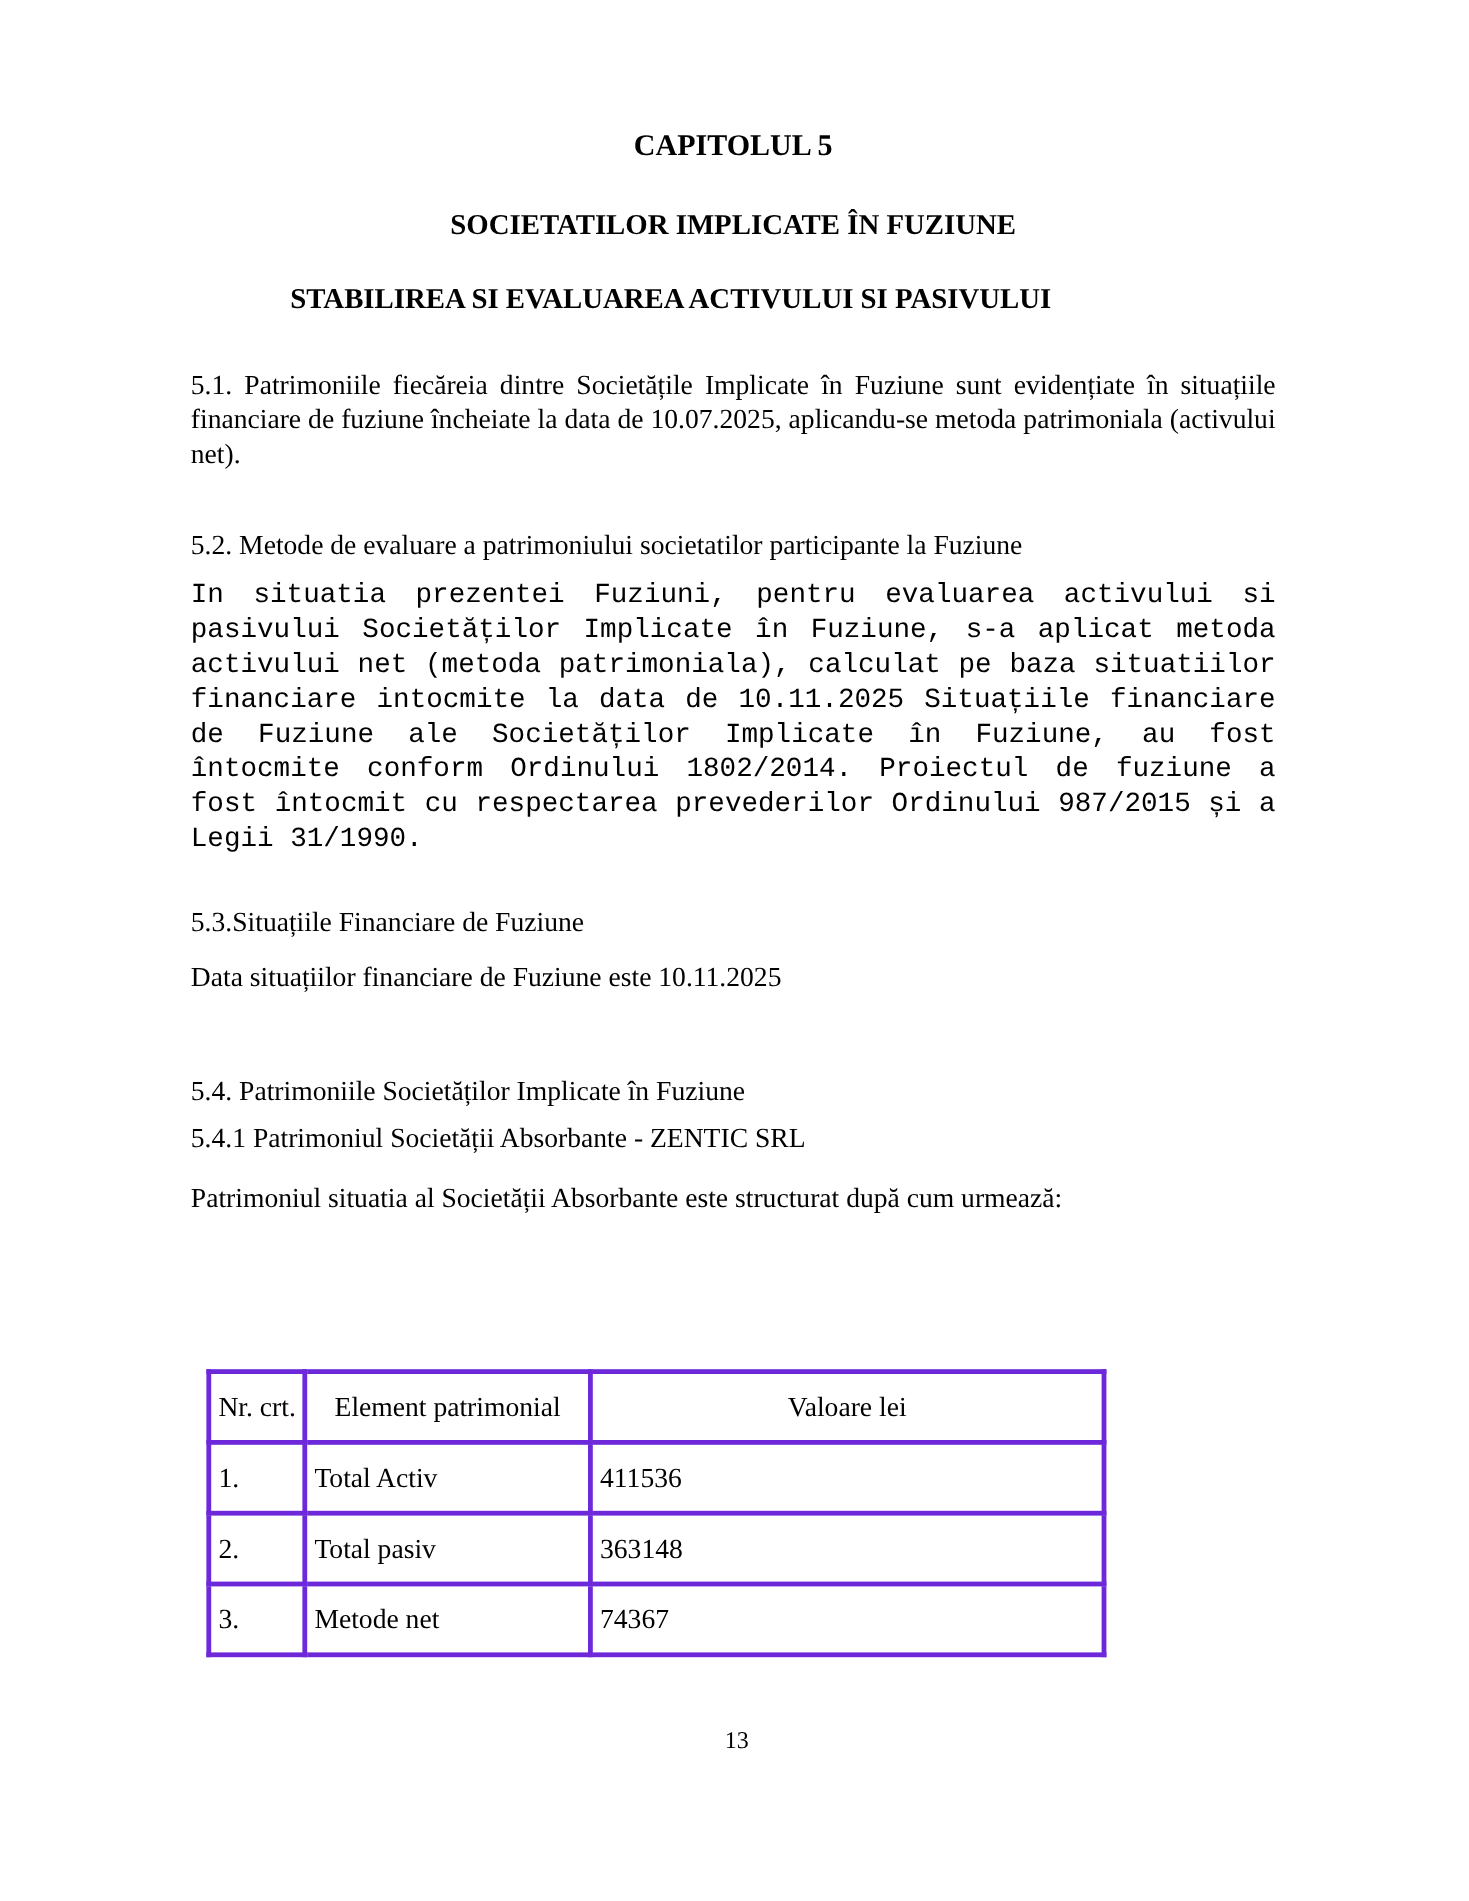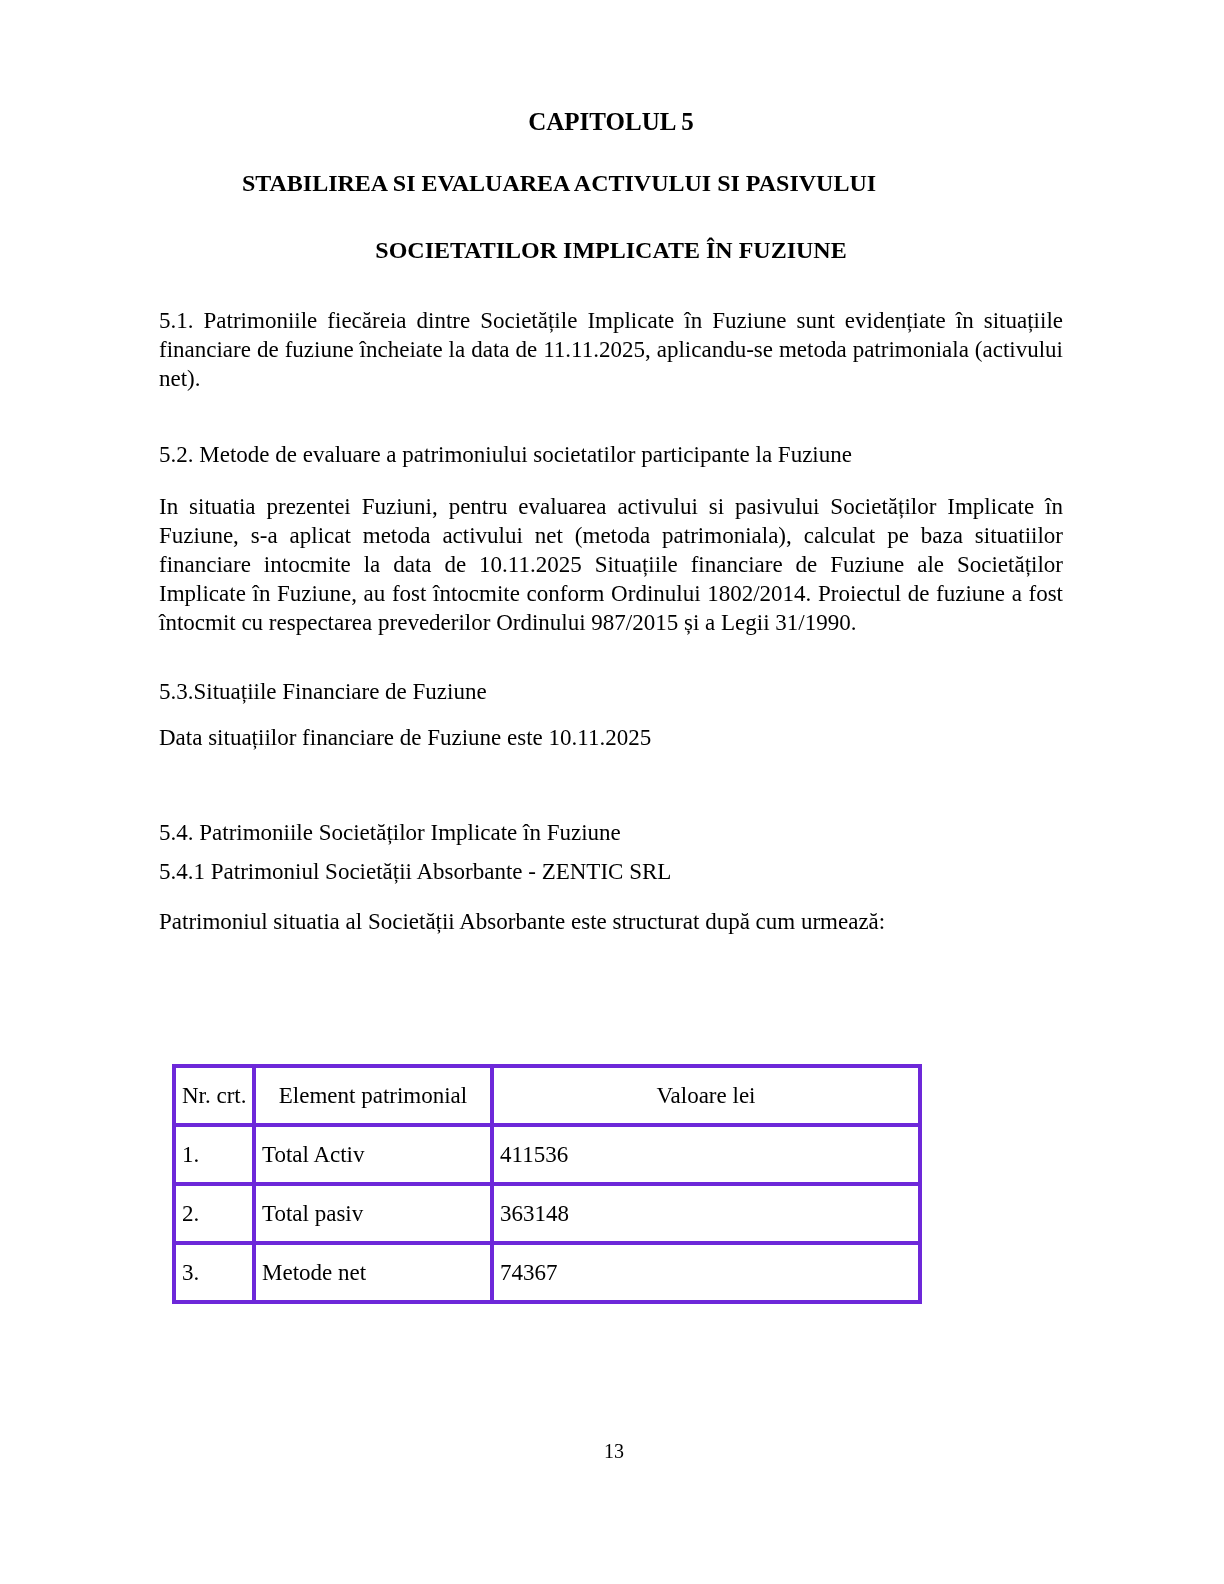--- a/index.html
+++ b/index.html
@@ -32,21 +32,21 @@
 
   .body-text {
     font-size: 23px;
     line-height: 29px;
     text-align: left;
   }
   .justified { text-align: justify; }
 
   .para-5-1   { margin-top: 39px; }
   .head-5-2   { margin-top: 45px; }
-  .para-5-2   { margin-top: 21px; }
+  .para-5-2   { margin-top: 11px; font-family: Liberation Mono, monospace; }
   .head-5-3   { margin-top: 38px; }
   .para-5-3   { margin-top: 15px; }
   .head-5-4   { margin-top: 64px; }
   .head-5-4-1 { margin-top: 8px; }
   .para-5-4-1 { margin-top: 19px; }
 
   table.patrimony {
     border-collapse: collapse;
     table-layout: fixed;
     width: 746px;
@@ -80,25 +80,25 @@
   }
 </style>
 </head>
 <body>
 
 <div class="page">
   <div class="content">
 
     <div class="chapter-heading">CAPITOLUL 5</div>
 
+    <div class="title-heading title-2">SOCIETATILOR IMPLICATE ÎN FUZIUNE</div>
+
     <div class="title-heading title-1">STABILIREA SI EVALUAREA ACTIVULUI SI PASIVULUI</div>
 
-    <div class="title-heading title-2">SOCIETATILOR IMPLICATE ÎN FUZIUNE</div>
-
-    <p class="body-text justified para-5-1">5.1. Patrimoniile fiecăreia dintre Societățile Implicate în Fuziune sunt evidențiate în situațiile financiare de fuziune încheiate la data de 11.11.2025, aplicandu-se metoda patrimoniala (activului net).</p>
+    <p class="body-text justified para-5-1">5.1. Patrimoniile fiecăreia dintre Societățile Implicate în Fuziune sunt evidențiate în situațiile financiare de fuziune încheiate la data de 10.07.2025, aplicandu-se metoda patrimoniala (activului net).</p>
 
     <p class="body-text head-5-2">5.2. Metode de evaluare a patrimoniului societatilor participante la Fuziune</p>
 
     <p class="body-text justified para-5-2">In situatia prezentei Fuziuni, pentru evaluarea activului si pasivului Societăților Implicate în Fuziune, s-a aplicat metoda activului net (metoda patrimoniala), calculat pe baza situatiilor financiare intocmite la data de 10.11.2025 Situațiile financiare de Fuziune ale Societăților Implicate în Fuziune, au fost întocmite conform Ordinului 1802/2014. Proiectul de fuziune a fost întocmit cu respectarea prevederilor Ordinului 987/2015 și a Legii 31/1990.</p>
 
     <p class="body-text head-5-3">5.3.Situațiile Financiare de Fuziune</p>
 
     <p class="body-text para-5-3">Data situațiilor financiare de Fuziune este 10.11.2025</p>
 
     <p class="body-text head-5-4">5.4. Patrimoniile Societăților Implicate în Fuziune</p>

